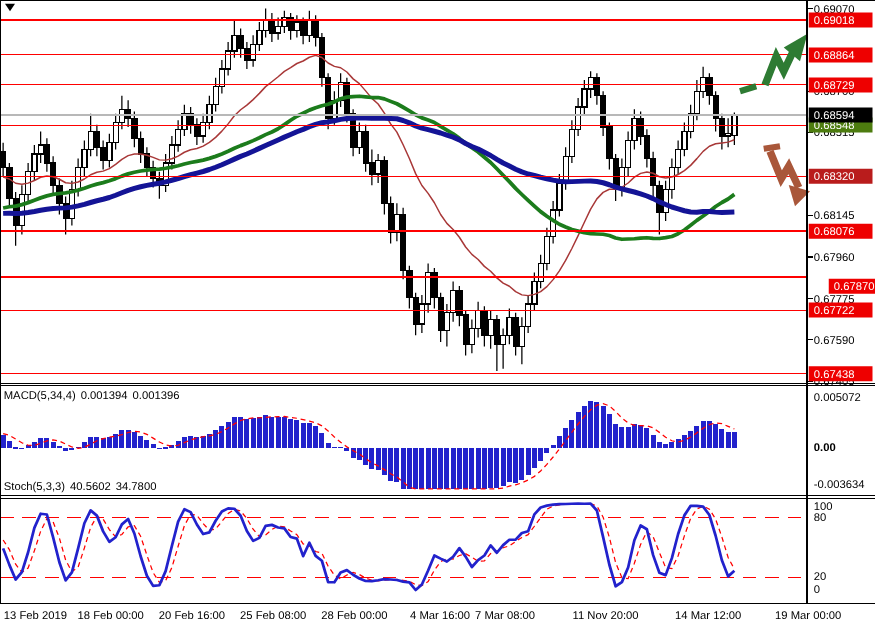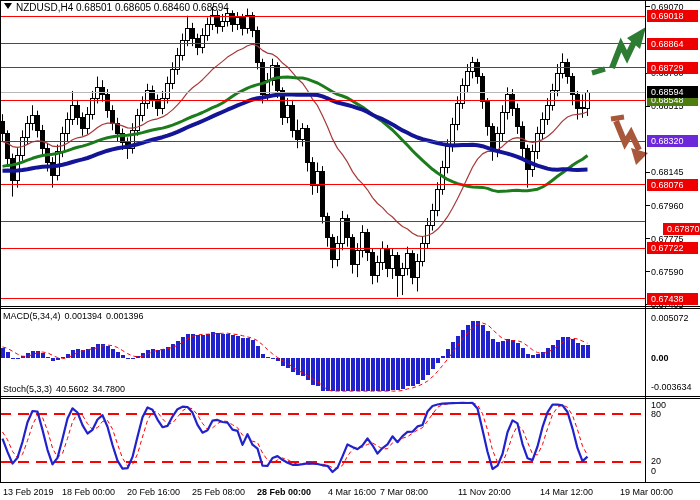--- a/index.html
+++ b/index.html
@@ -15,21 +15,20 @@
     font-size:9px;line-height:12px;color:#fff;padding-left:4px;box-sizing:border-box;}
   .ind-label{position:absolute;font-size:9px;color:#000;z-index:6;white-space:nowrap;}
   .ind-label span{margin-right:4px;}
   svg{position:absolute;left:0;top:0;z-index:1;}
 </style>
 </head>
 <body>
 
 <div class="screen">
   <span class="dd-icon"></span>
-  <span class="title">NZDUSD,H4  0.68501 0.68605 0.68460 0.68594</span>
 
   <svg id="chart-svg" width="700" height="500">
       <defs>
         <clipPath id="clipMain">
           <rect x="0" y="1" width="646" height="305"></rect>
         </clipPath>
         <clipPath id="clipMacd">
           <rect x="0" y="310" width="646" height="85"></rect>
         </clipPath>
         <clipPath id="clipStoch">
@@ -456,41 +455,41 @@
       <div class="lbl" style="left: 651px; top: 101.146px;">0.68515</div>
       <div class="lbl" style="left: 651px; top: 167.398px;">0.68145</div>
       <div class="lbl" style="left: 651px; top: 200.524px;">0.67960</div>
       <div class="lbl" style="left: 651px; top: 233.65px;">0.67775</div>
       <div class="lbl" style="left: 651px; top: 266.776px;">0.67590</div>
       <div class="lbl" style="left: 651px; top: 299.902px;">0.67405</div>
       <div class="badge" style="top: 10.0786px; background: rgb(238, 0, 0);">0.69018</div>
       <div class="badge" style="top: 37.6538px; background: rgb(238, 0, 0);">0.68864</div>
       <div class="badge" style="top: 61.8269px; background: rgb(238, 0, 0);">0.68729</div>
       <div class="badge" style="top: 94.2368px; background: #4d7c0f;">0.68548</div>
-      <div class="badge" style="top: 135.062px; background: #6d28d9;">0.68320</div>
+      <div class="badge" style="top: 135.062px; background: #b91c1c;">0.68320</div>
       <div class="badge" style="top: 178.753px; background: rgb(238, 0, 0);">0.68076</div>
       <div class="badge" style="top: 223px; background: rgb(238, 0, 0); margin-left: 16px;">0.67870</div>
       <div class="badge" style="top: 242.14px; background: rgb(238, 0, 0);">0.67722</div>
       <div class="badge" style="top: 292.993px; background: rgb(238, 0, 0);">0.67438</div>
       <div class="badge" style="top: 86px; background: rgb(0, 0, 0);">0.68594</div>
     </div>
   <div id="indicator-axes">
       <div class="lbl" style="left: 651px; top: 313px;">0.005072</div>
       <div class="lbl" style="left: 651px; top: 353px; font-weight: bold;">0.00</div>
       <div class="lbl" style="left: 651px; top: 382px;">-0.003634</div>
       <div class="lbl" style="left: 651px; top: 400px;">100</div>
       <div class="lbl" style="left: 651px; top: 409px;">80</div>
       <div class="lbl" style="left: 651px; top: 456px;">20</div>
       <div class="lbl" style="left: 651px; top: 466px;">0</div>
     </div>
   <div id="time-axis">
       <div class="lbl" style="left: 3px; top: 487px;">13 Feb 2019</div>
       <div class="lbl" style="left: 62px; top: 487px;">18 Feb 00:00</div>
       <div class="lbl" style="left: 127px; top: 487px;">20 Feb 16:00</div>
       <div class="lbl" style="left: 192px; top: 487px;">25 Feb 08:00</div>
-      <div class="lbl" style="left: 257px; top: 487px; font-weight: bold;">28 Feb 00:00</div>
+      <div class="lbl" style="left: 257px; top: 487px;">28 Feb 00:00</div>
       <div class="lbl" style="left: 328px; top: 487px;">4 Mar 16:00</div>
       <div class="lbl" style="left: 380px; top: 487px;">7 Mar 08:00</div>
       <div class="lbl" style="left: 458px; top: 487px;">11 Nov 20:00</div>
       <div class="lbl" style="left: 540px; top: 487px;">14 Mar 12:00</div>
       <div class="lbl" style="left: 620px; top: 487px;">19 Mar 00:00</div>
     </div>
 </div>
 
 </body></html>

